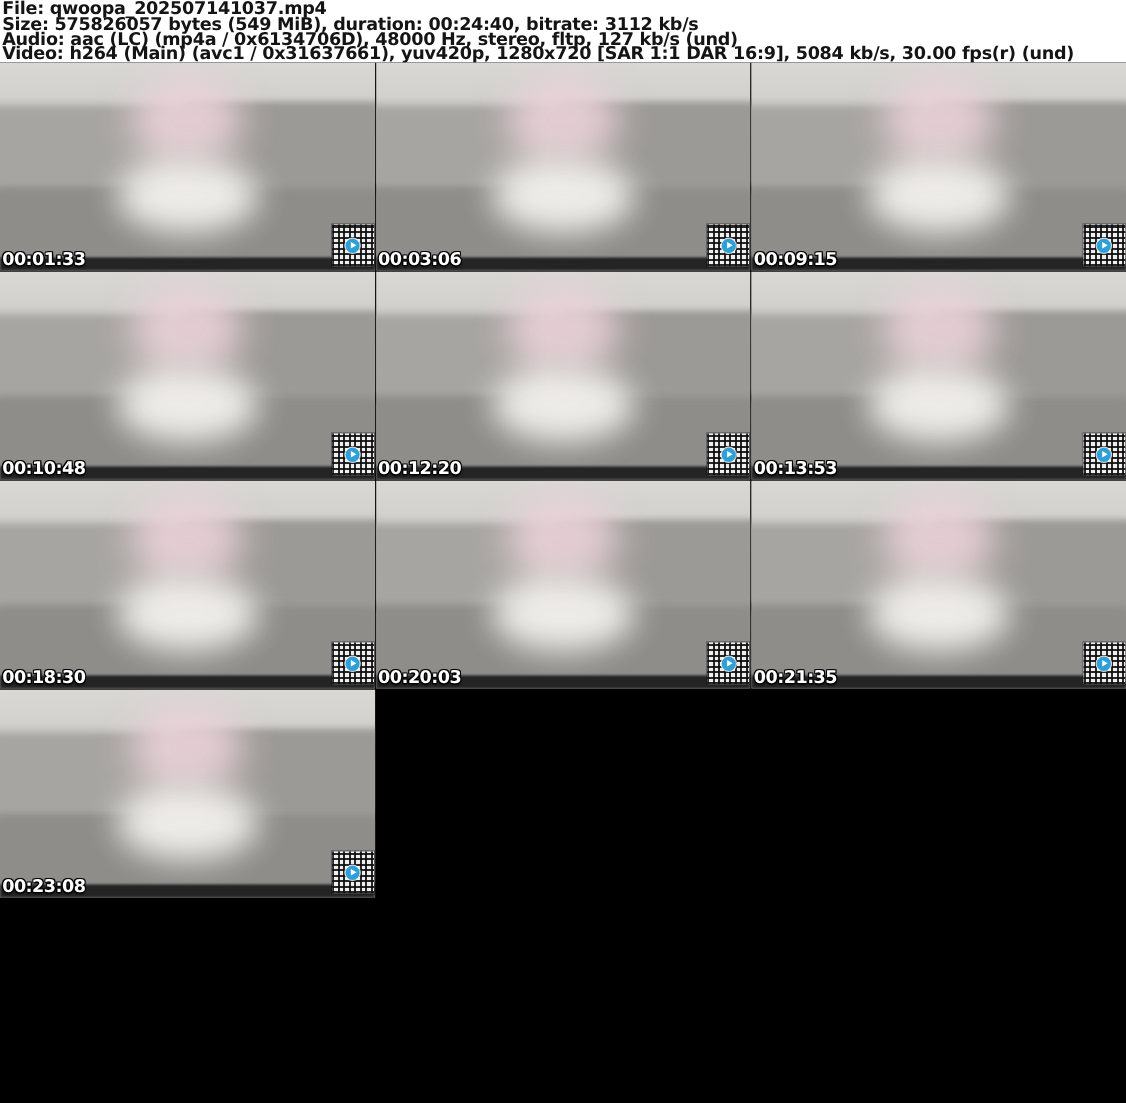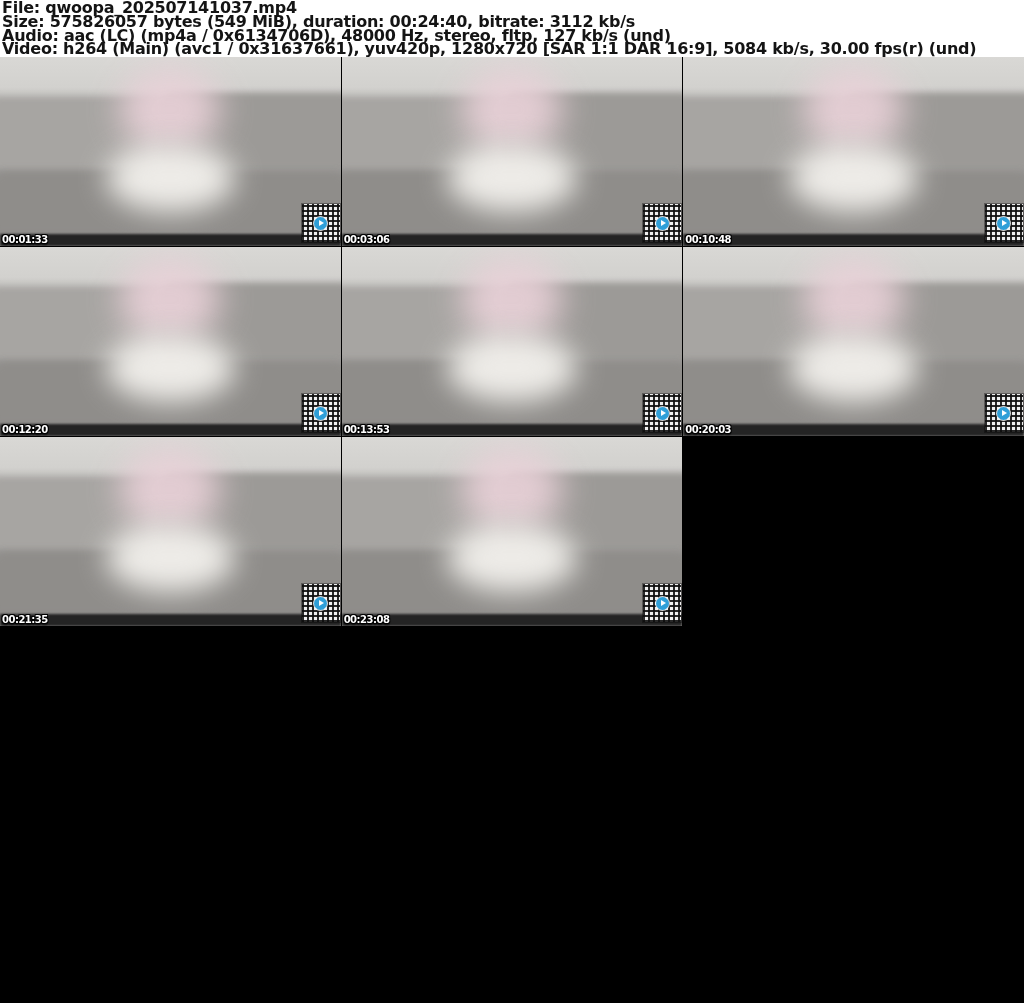--- a/index.html
+++ b/index.html
@@ -41,21 +41,21 @@
     position:absolute;top:46%;left:31%;width:38%;height:36%;
     background:#f3f1ed;border-radius:50%;filter:blur(14px);opacity:.95;
   }
   .desk{
     position:absolute;bottom:0;left:0;right:0;height:12px;
     background:#242424;filter:blur(1px);
   }
   
   .ts{
     position:absolute;left:2px;bottom:1px;z-index:3;
-    color:#fff;font-weight:bold;font-size:10px;letter-spacing:-0.5px;
+    color:#fff;font-weight:bold;font-size:16px;letter-spacing:-0.5px;
     text-shadow:-1px -1px 0 #000,1px -1px 0 #000,-1px 1px 0 #000,
                  1px 1px 0 #000,0 2px 2px rgba(0,0,0,.9);
   }
   
   .qr{
     position:absolute;right:1px;bottom:4px;z-index:2;width:38px;height:38px;
     background-color:#efefef;
     background-image:
       repeating-linear-gradient(0deg,rgba(12,12,12,.88) 0 2px,transparent 2px 5px),
       repeating-linear-gradient(90deg,rgba(12,12,12,.88) 0 2px,transparent 2px 5px);
@@ -106,20 +106,32 @@
     <div class="desk"></div>
     <div class="qr">
       <span class="qr-logo"></span>
     </div>
     <figcaption class="ts">00:03:06</figcaption>
   </figure>
 
 
 
 
+  <figure class="thumb">
+    <div class="cushion left"></div>
+    <div class="cushion right"></div>
+    <div class="seat"></div>
+    <div class="blob-top"></div>
+    <div class="blob-bottom"></div>
+    <div class="desk"></div>
+    <div class="qr">
+      <span class="qr-logo"></span>
+    </div>
+    <figcaption class="ts">00:09:15</figcaption>
+  </figure>
 
   <figure class="thumb">
     <div class="cushion left"></div>
     <div class="cushion right"></div>
     <div class="seat"></div>
     <div class="blob-top"></div>
     <div class="blob-bottom"></div>
     <div class="desk"></div>
     <div class="qr">
       <span class="qr-logo"></span>
@@ -148,20 +160,32 @@
     <div class="blob-bottom"></div>
     <div class="desk"></div>
     <div class="qr">
       <span class="qr-logo"></span>
     </div>
     <figcaption class="ts">00:13:53</figcaption>
   </figure>
 
 
 
+  <figure class="thumb">
+    <div class="cushion left"></div>
+    <div class="cushion right"></div>
+    <div class="seat"></div>
+    <div class="blob-top"></div>
+    <div class="blob-bottom"></div>
+    <div class="desk"></div>
+    <div class="qr">
+      <span class="qr-logo"></span>
+    </div>
+    <figcaption class="ts">00:18:30</figcaption>
+  </figure>
 
   <figure class="thumb">
     <div class="cushion left"></div>
     <div class="cushion right"></div>
     <div class="seat"></div>
     <div class="blob-top"></div>
     <div class="blob-bottom"></div>
     <div class="desk"></div>
     <div class="qr">
       <span class="qr-logo"></span>

